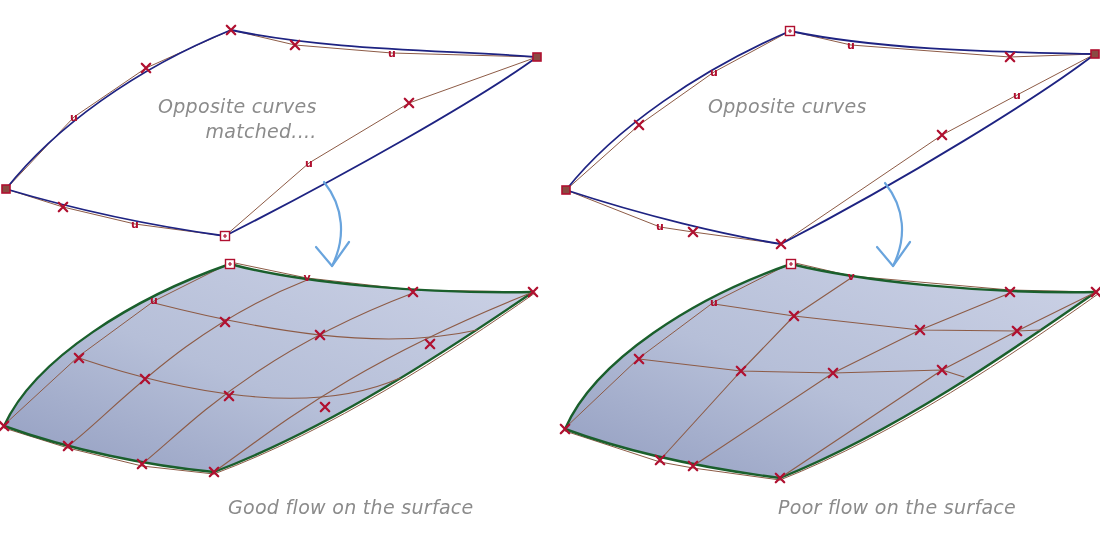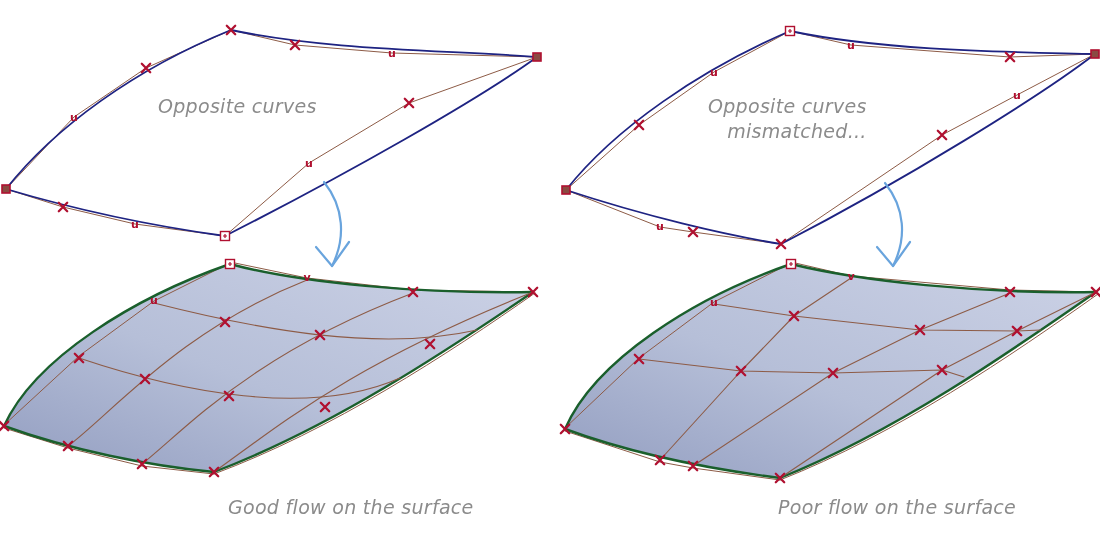--- a/index.html
+++ b/index.html
@@ -298,20 +298,20 @@
           <path d="M-4.2,-4.2 L4.2,4.2 M-4.2,4.2 L4.2,-4.2" stroke="#b01030" stroke-width="2.3" fill="none" stroke-linecap="round"></path>
         </g>
         <g transform="translate(392,370)">
           <path d="M-4.2,-4.2 L4.2,4.2 M-4.2,4.2 L4.2,-4.2" stroke="#b01030" stroke-width="2.3" fill="none" stroke-linecap="round"></path>
         </g>
       </g>
   </svg>
 
   <div class="note" style="left:158px;top:94px">
     <div>Opposite curves</div>
+    <div>matched....</div>
   </div>
   <div class="note" style="left:708px;top:94px">
     <div>Opposite curves</div>
-    <div>mismatched...</div>
   </div>
   <div class="caption" style="left:228px;top:482px">Good flow on the surface</div>
   <div class="caption" style="left:778px;top:482px">Poor flow on the surface</div>
 </div>
 
 </body></html>

